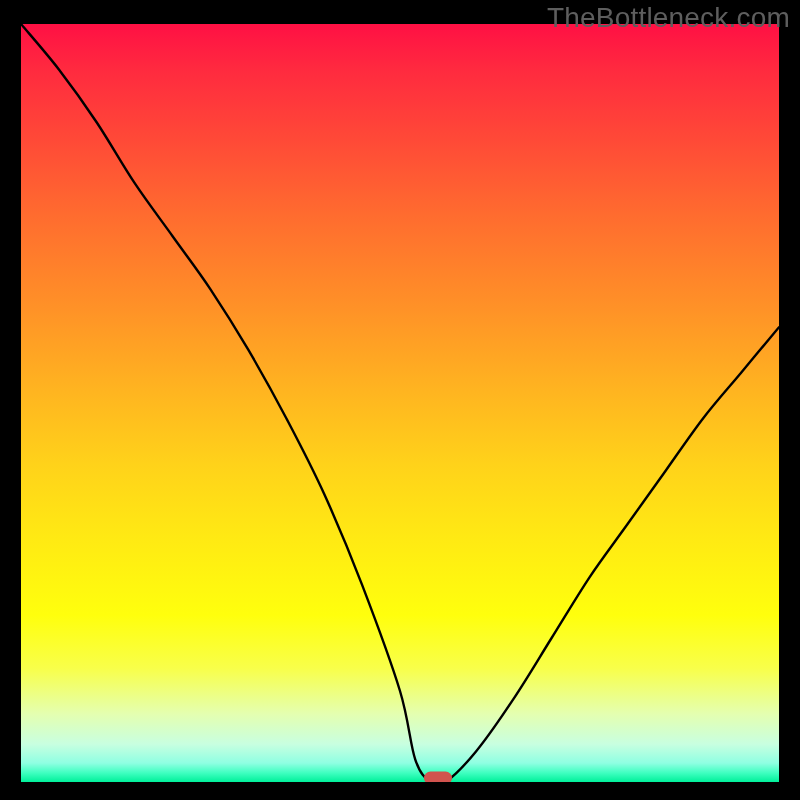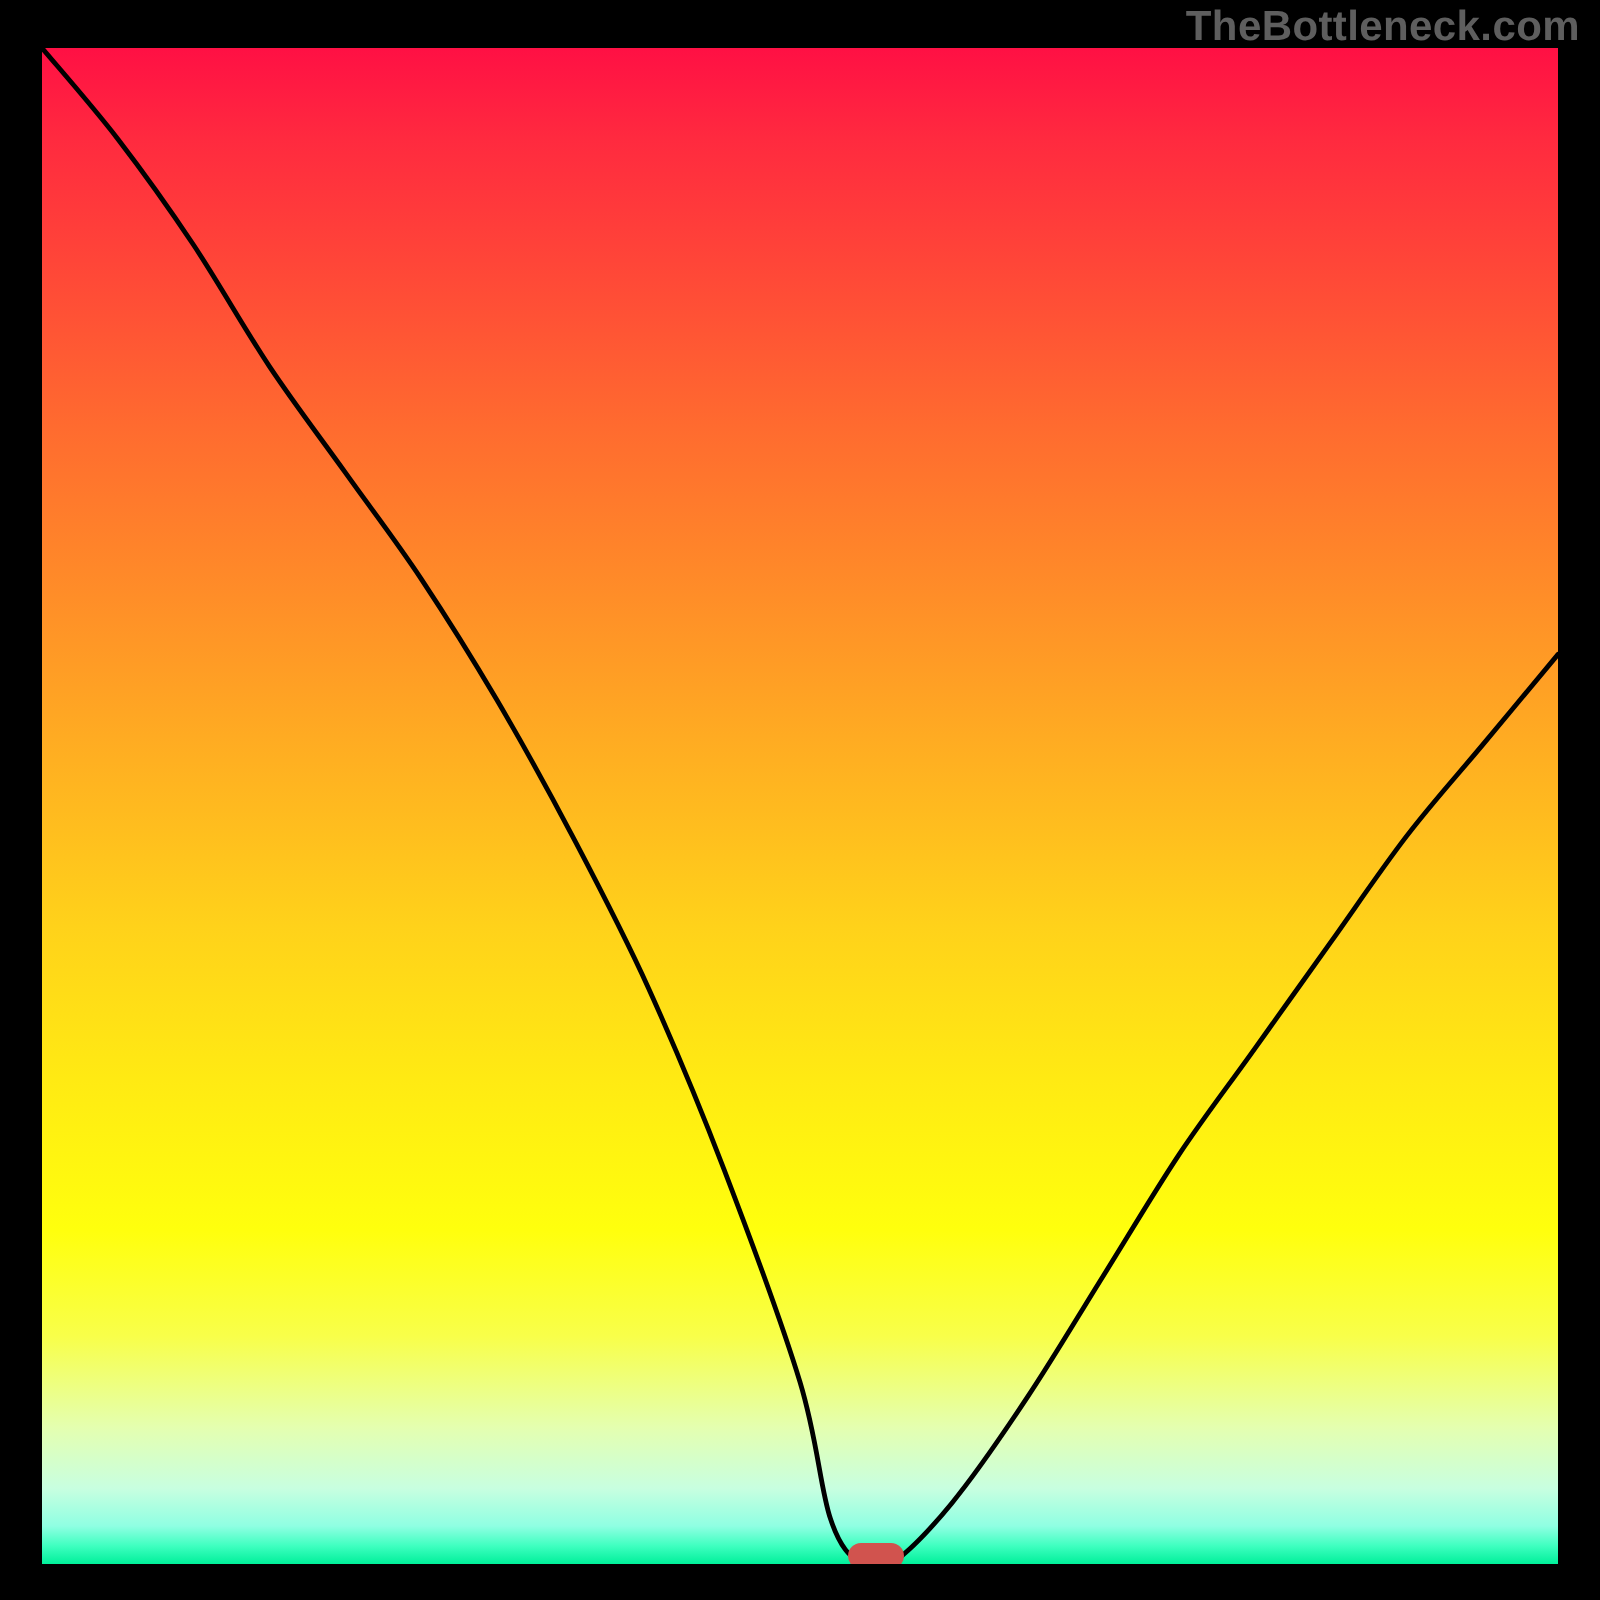--- a/index.html
+++ b/index.html
@@ -15,22 +15,22 @@
     position: relative;
     width: 800px;
     height: 800px;
     background: #000;
   }
   .watermark {
     position: absolute;
     top: 2px;
     right: 10px;
     color: #5e5e5e;
-    font-size: 21px;
-    font-weight: 700;
+    font-size: 28px;
+    font-weight: 400;
     letter-spacing: 0.2px;
     z-index: 10;
   }
   .plot-area {
     position: absolute;
     left: 21px;
     top: 24px;
     width: 758px;
     height: 758px;
     overflow: hidden;

